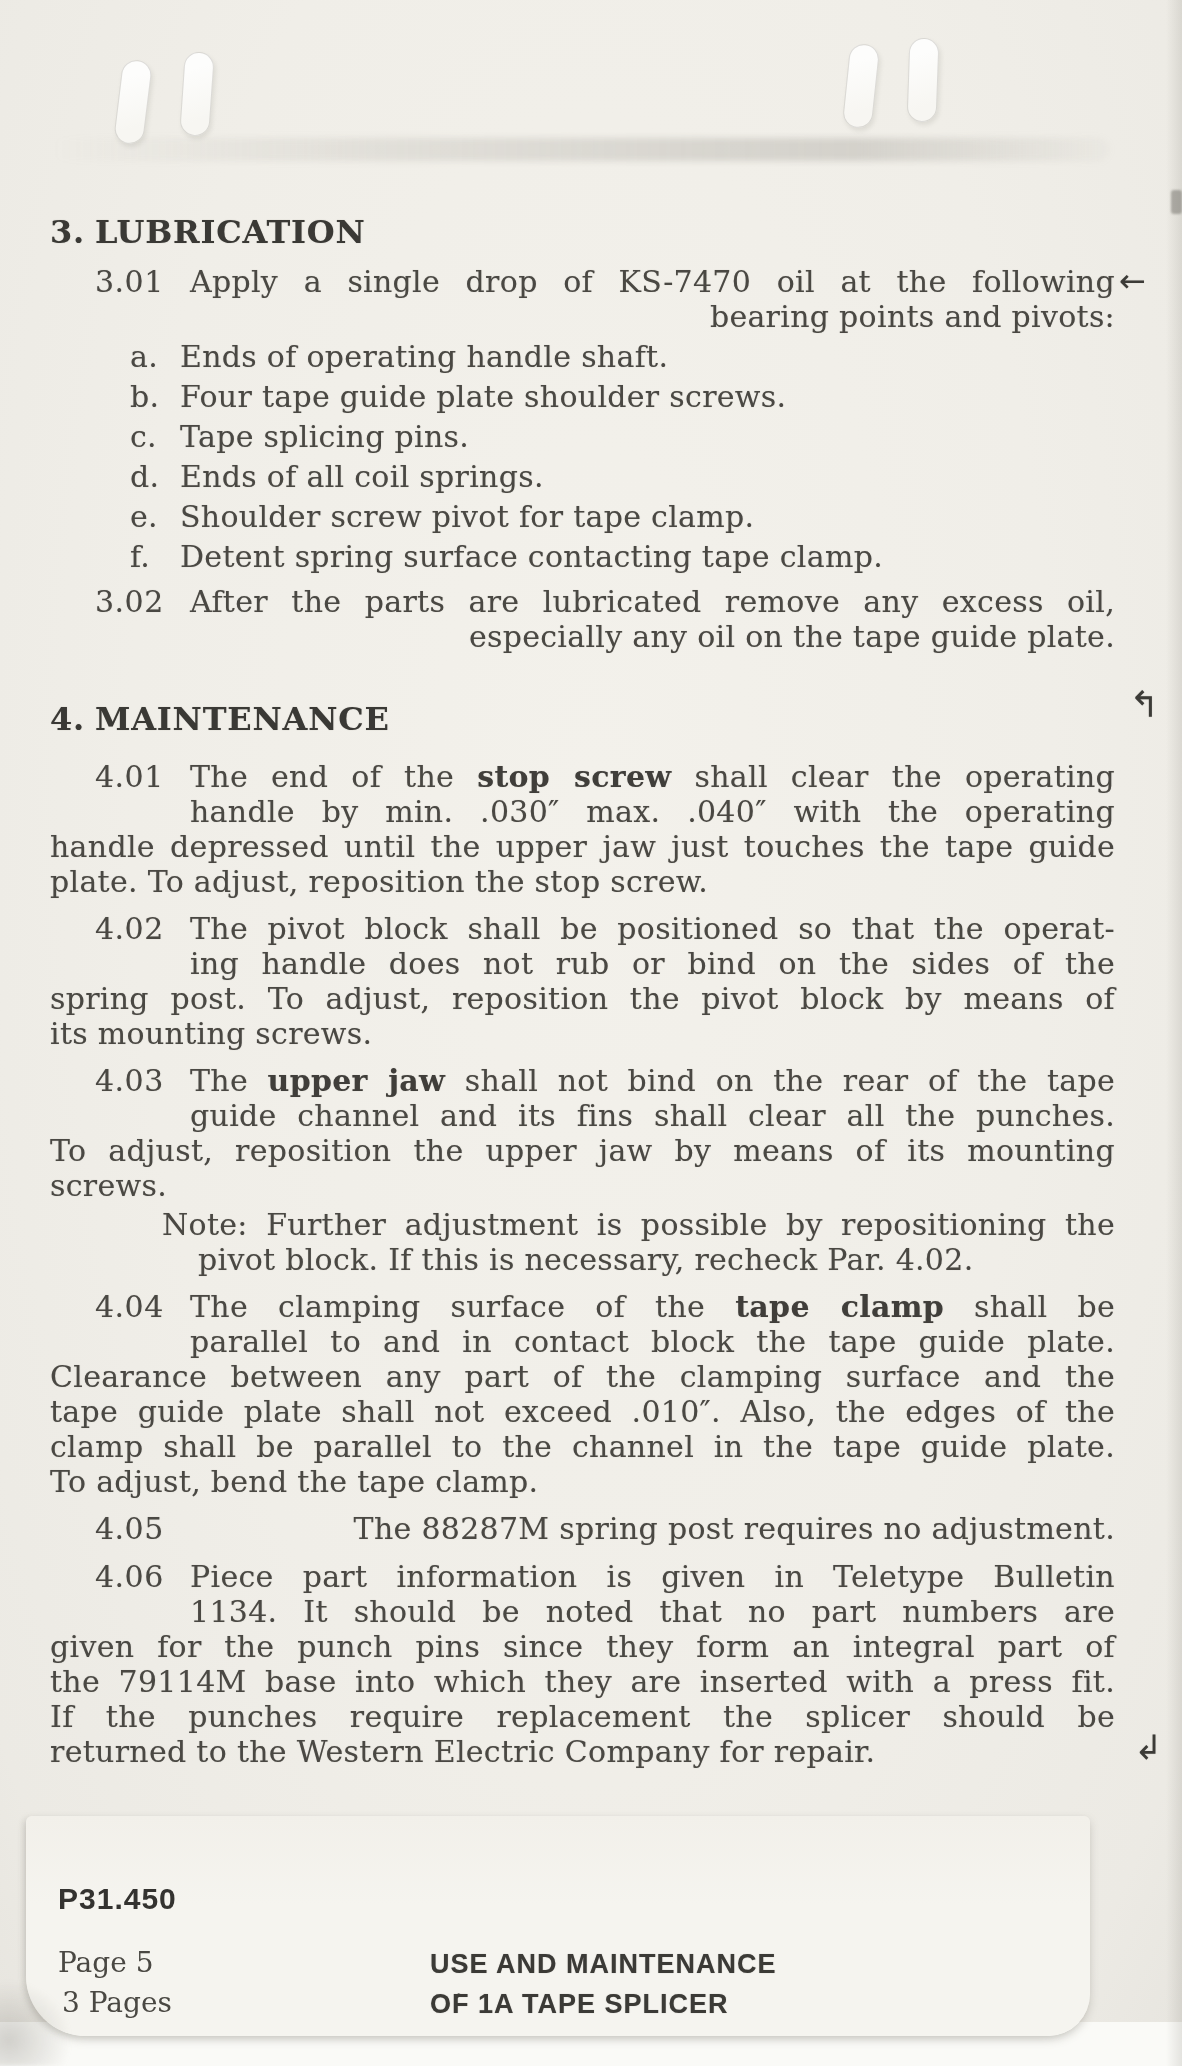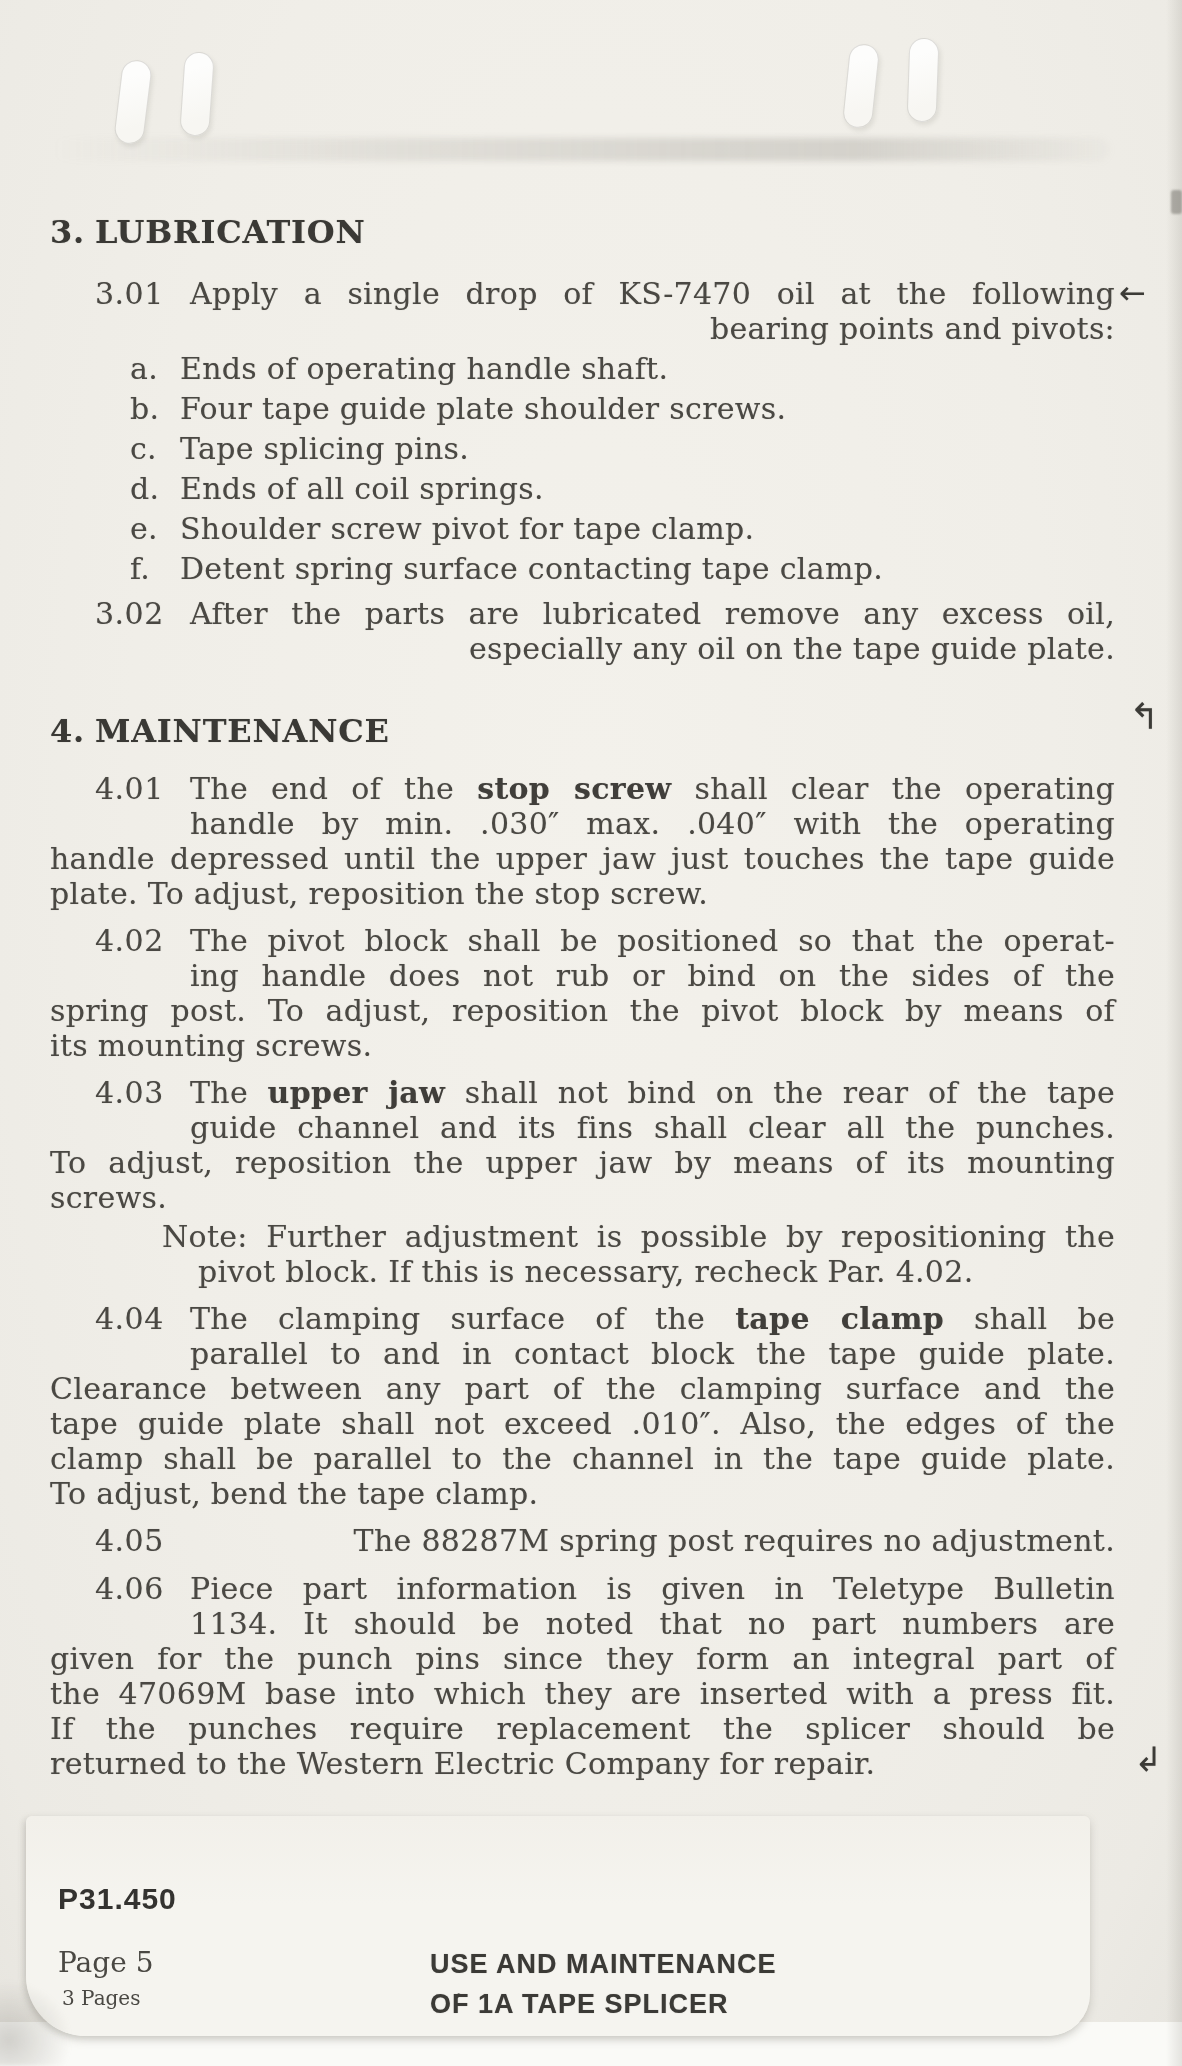--- a/index.html
+++ b/index.html
@@ -60,21 +60,21 @@
   }
   .h-num { display:inline-block; width:45px; }
   .h3 { margin-top:214px; }
   .h4 { margin-top:47px; }
   .ln { position:relative; line-height:35px; }
   .indent { margin-left:140px;text-align:right; }
   .just { text-align:justify; text-align-last:justify; }
   .has-num { }
   .pnum { position:absolute; left:-95px; top:0; letter-spacing:0.5px; }
   .indent .pnum { left:-95px; }
-  .para301 { margin-top:26px; }
+  .para301 { margin-top:14px; }
   .list { margin-top:3px; }
   .list-item { margin-left:80px; margin-top:5px; line-height:35px; }
   .letter { display:inline-block; width:50px; }
   .para302 { margin-top:10px; }
   .para401 { margin-top:22px; }
   .para-std { margin-top:12px; }
   .para406 { margin-top:13px; }
   .note { margin-top:4px; }
   .note-l1 { margin-left:112px; }
   .note-l2 { margin-left:148px; }
@@ -88,21 +88,21 @@
     font-size:36px; font-weight:normal; color:#3c3b37; }
   .end-mark { position:absolute; right:-48px; top:-4px; font-family:"DejaVu Sans", sans-serif;
     font-size:34px; color:#3c3b37; }
   
   .doc-number {
     position:absolute; left:58px; top:1882px;
     font-family:"Liberation Sans", sans-serif; font-weight:bold;
     font-size:30px; letter-spacing:1px; color:#343330;
   }
   .page-label { position:absolute; left:58px; top:1946px; font-size:28px; color:#4a4843; }
-  .pages-label { position:absolute; left:62px; top:1986px; font-size:20px; color:#4a4843; }
+  .pages-label { position:absolute; left:62px; top:1986px; font-size:28px; color:#4a4843; }
   .stamp {
     position:absolute; left:430px; top:1944px; width:352px; 
     font-family:"Liberation Sans", sans-serif; font-weight:bold;
     font-size:27px; line-height:40px; letter-spacing:1px; color:#3b3a36;
     text-shadow:0 0 1px rgba(59,58,54,0.4);
   }
   .stray-mark { position:absolute; left:452px; top:1988px; font-size:26px; color:#4a4843; transform:rotate(12deg); }
 </style>
 </head>
 <body>
@@ -203,21 +203,21 @@
         <span class="pnum">4.05</span><span>The 88287M spring post requires no adjustment.</span>
       </div>
     </div>
 
     <div class="para para406">
       <div class="ln indent just has-num">
         <span class="pnum">4.06</span><span>Piece part information is given in Teletype Bulletin</span>
       </div>
       <div class="ln indent just"><span>1134. It should be noted that no part numbers are</span></div>
       <div class="ln just"><span>given for the punch pins since they form an integral part of</span></div>
-      <div class="ln just"><span>the 47069M base into which they are inserted with a press fit.</span></div>
+      <div class="ln just"><span>the 79114M base into which they are inserted with a press fit.</span></div>
       <div class="ln just"><span>If the punches require replacement the splicer should be</span></div>
       <div class="ln">
         <span>returned to the Western Electric Company for repair.</span>
         <span class="end-mark">↲</span>
       </div>
     </div>
 
   </div>
 
   <div class="doc-number">P31.450</div>

